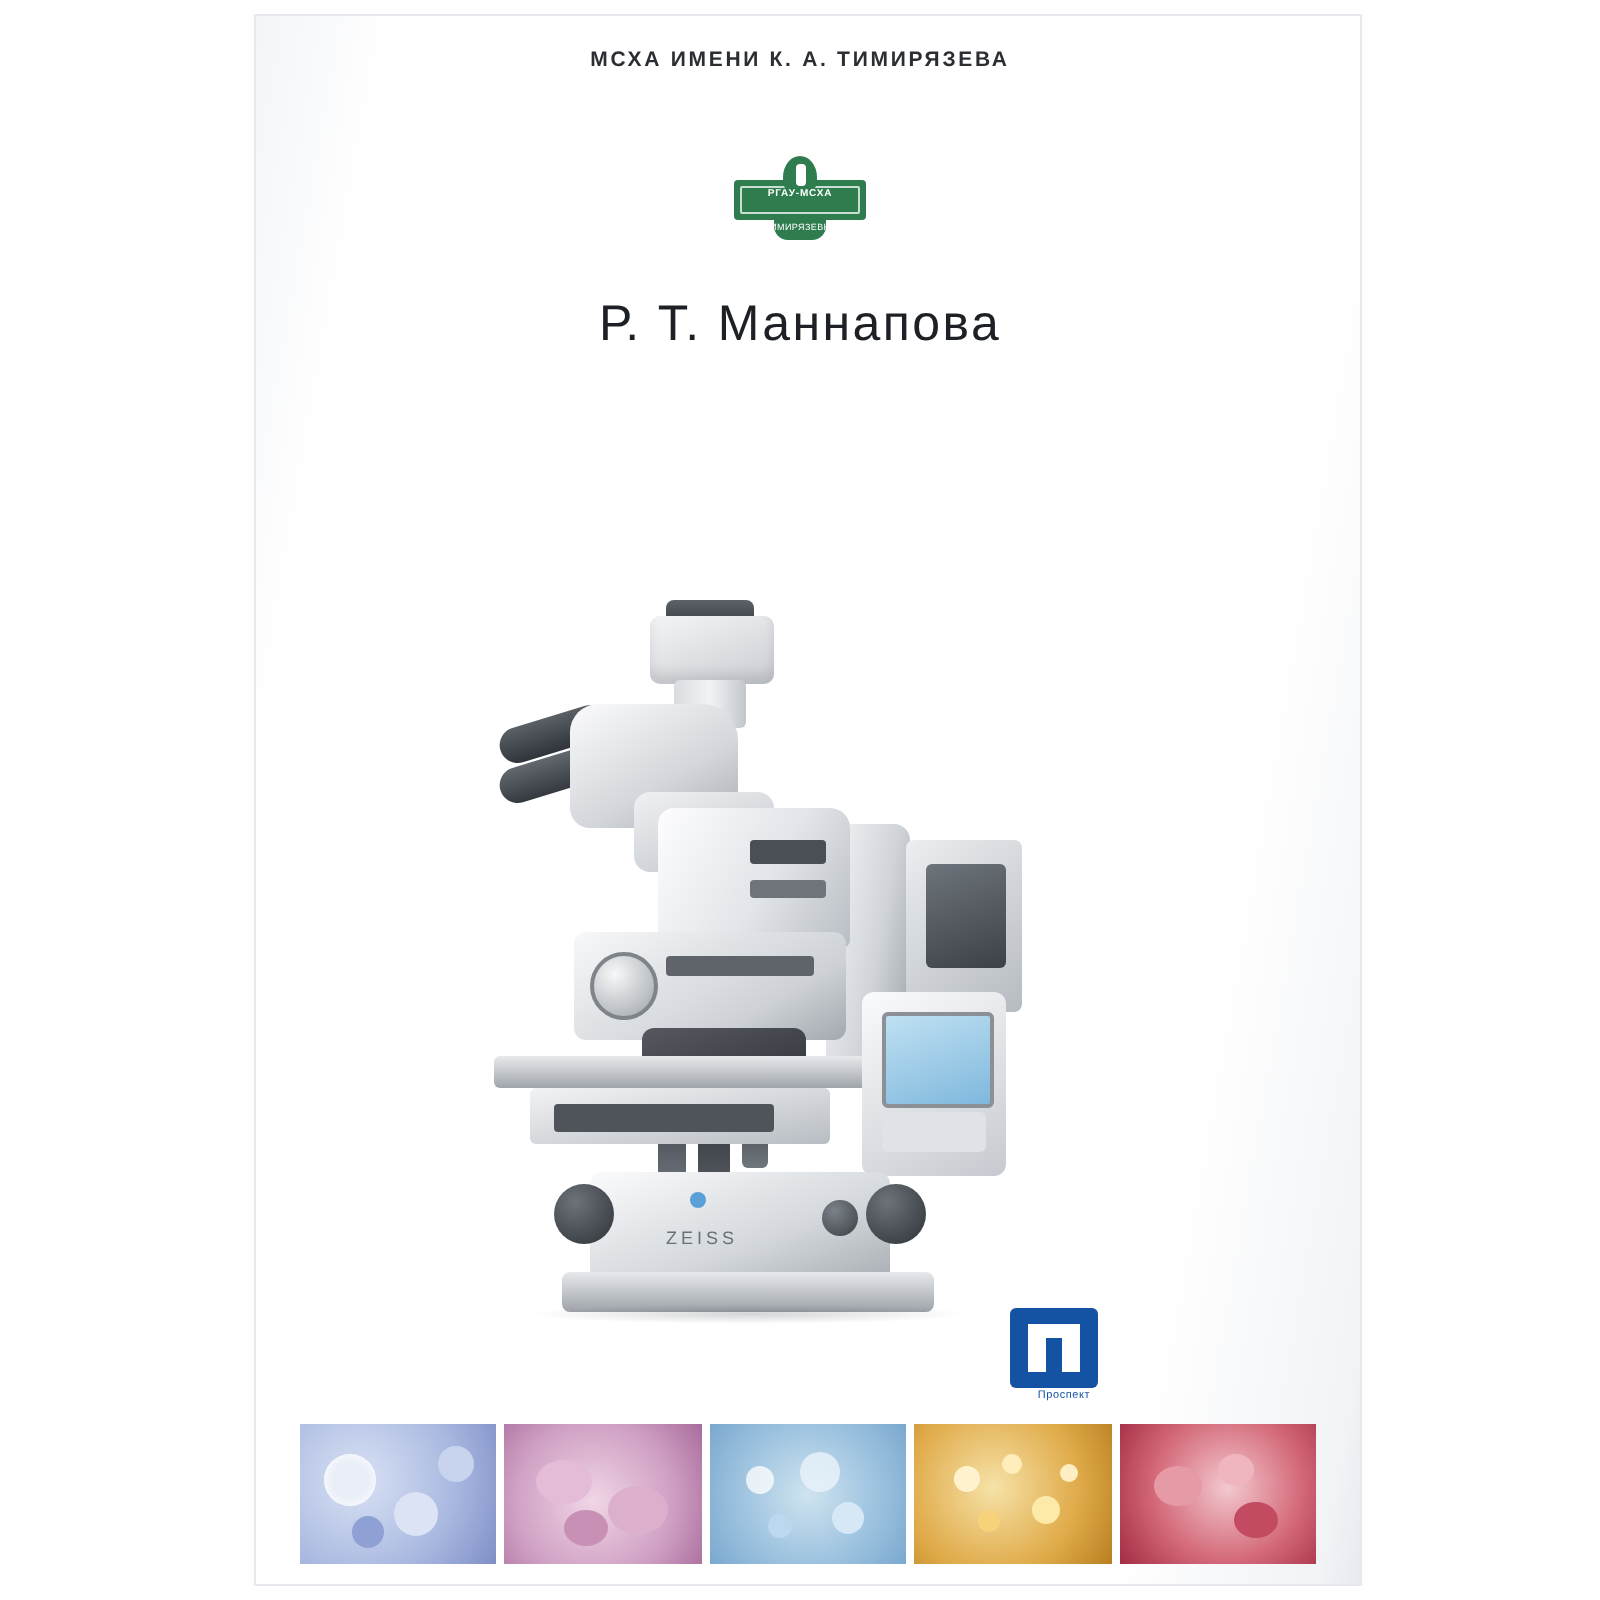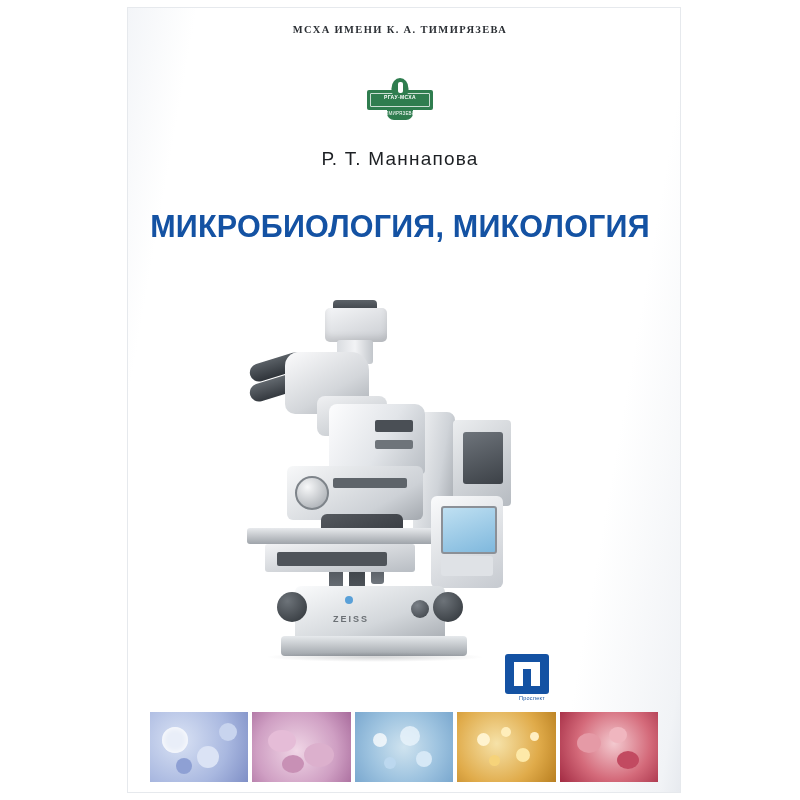--- a/index.html
+++ b/index.html
@@ -49,21 +49,20 @@
     font-weight: 700;
     line-height: 16px;
     white-space: nowrap;
   }
   .uni-line2 {
     font-size: 10.5px;
     letter-spacing: 1.35px;
     font-weight: 700;
     line-height: 16px;
     white-space: nowrap;
-    font-family: Liberation Serif, serif;
   }
 
   
   .seal {
     position: absolute;
     left: 50%;
     top: 78px;
     transform: translateX(-50%);
     width: 66px;
     height: 46px;
@@ -145,21 +144,21 @@
     z-index: 3;
   }
 
   
   .author {
     position: absolute;
     left: 0;
     top: 148px;
     width: 100%;
     text-align: center;
-    font-size: 19px;
+    font-size: 25px;
     color: #1d2024;
     letter-spacing: 1.2px;
     font-weight: 400;
   }
 
   
   .title {
     position: absolute;
     left: 100px;
     top: 206px;
@@ -356,21 +355,21 @@
     left: 186px; top: 300px; width: 18px; height: 18px;
     background: radial-gradient(circle at 35% 30%,#7c8289,#3a3f45);
     border-radius: 50%;
   }
   .brand {
     left: 96px; top: 314px; width: 60px; height: 12px;
     color: #6b7075;
     font-size: 9px;
     letter-spacing: 2px;
     text-align: center;
-    font-weight: 700;
+    font-weight: 400;
   }
   .led {
     left: 120px; top: 296px; width: 8px; height: 8px;
     background: #59a0d8;
     border-radius: 50%;
   }
   .shadow {
     left: 40px; top: 352px; width: 220px; height: 10px;
     background: radial-gradient(ellipse at center, rgba(60,65,72,0.22), rgba(255,255,255,0) 70%);
   }
@@ -489,21 +488,20 @@
     <div class="crest"></div>
     <div class="ribbon"></div>
     <div class="seal-text">РГАУ-МСХА</div>
     <div class="base"></div>
     <div class="base-text">ТИМИРЯЗЕВКА</div>
   </div>
 
   <div class="author">Р. Т. Маннапова</div>
 
   <div class="title">
-    <span class="l1">МИКРОБИОЛОГИЯ, МИКОЛОГИЯ</span>
   </div>
 
   <div class="micro">
     <div class="m cam-top"></div>
     <div class="m cam-body"></div>
     <div class="m cam-neck"></div>
 
     <div class="m eye1"></div>
     <div class="m eye2"></div>
     <div class="m eye-head"></div>

